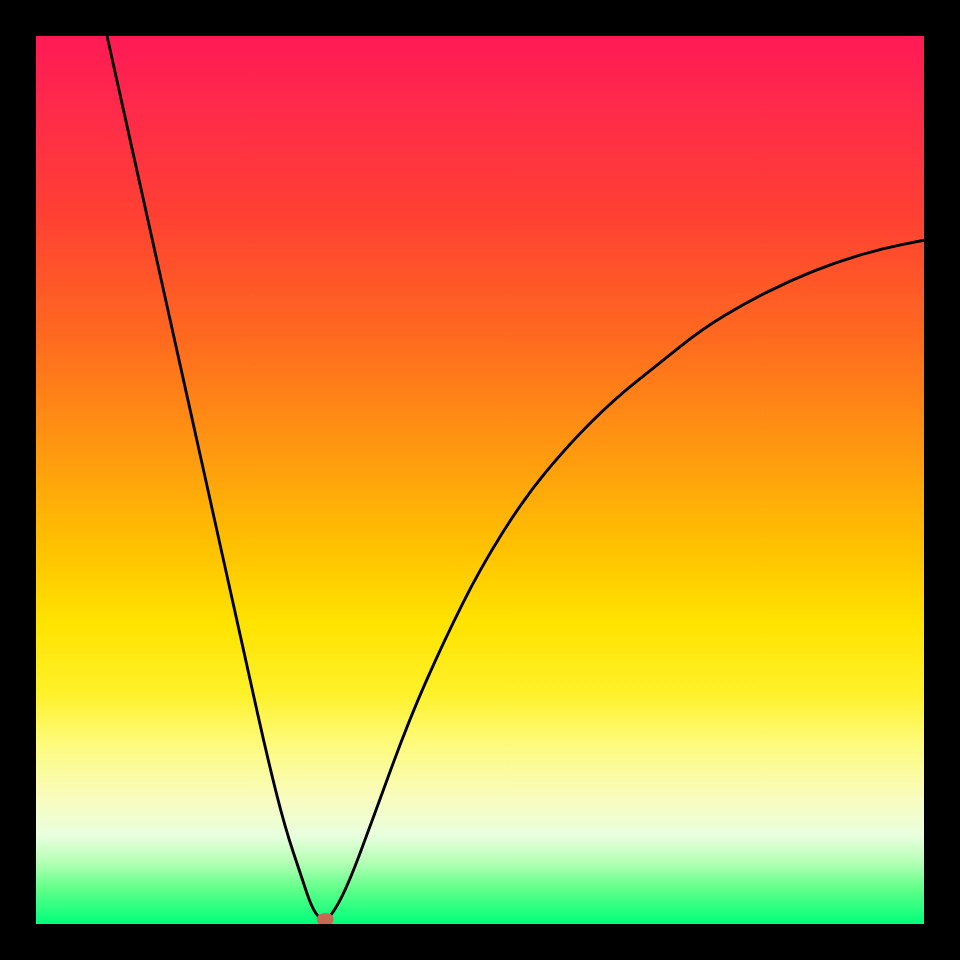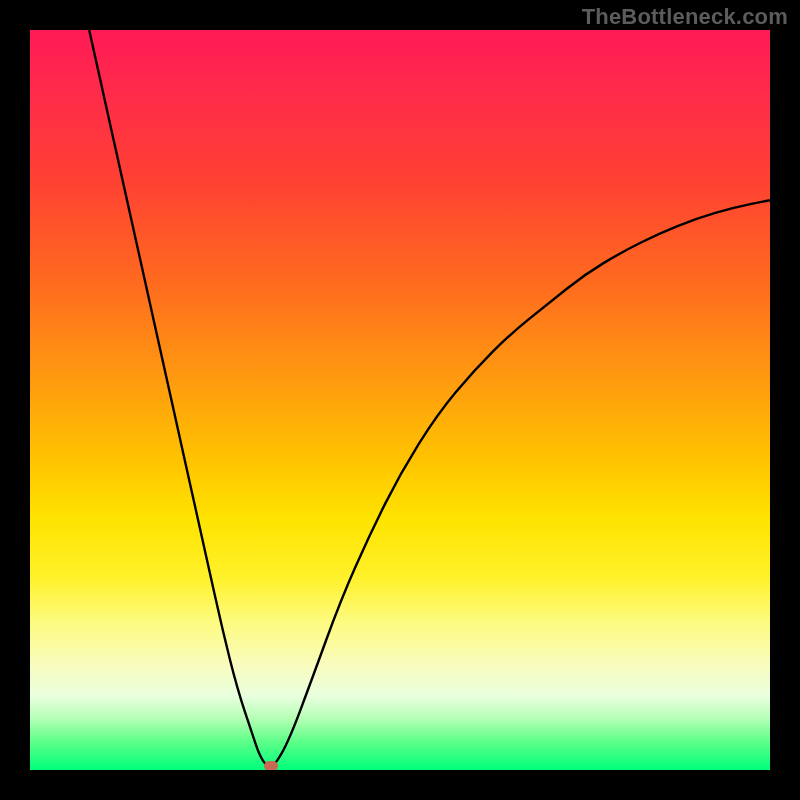--- a/index.html
+++ b/index.html
@@ -76,21 +76,20 @@
     border-radius: 5px;
     background: #c66a54;
     z-index: 3;
     transform: translate(-50%, -50%);
   }
 </style>
 </head>
 <body>
 
 <div class="frame">
-  <div class="watermark">TheBottleneck.com</div>
 
   <div class="plot-area">
     <div class="gradient"></div>
 
     <svg class="curve-svg" viewBox="0 0 740 740" preserveAspectRatio="none">
       <path id="curve-path" fill="none" stroke-width="2.4" stroke-linejoin="round" stroke="#000000" d="M 59.2 0.0 Q 59.2 0.0 66.6 33.3 Q 74.0 66.6 81.4 99.9 Q 88.8 133.2 96.2 166.5 Q 103.6 199.8 111.0 233.1 Q 118.4 266.4 125.8 299.7 Q 133.2 333.0 140.6 366.3 Q 148.0 399.6 155.4 432.9 Q 162.8 466.2 170.2 499.5 Q 177.6 532.8 185.0 566.1 Q 192.4 599.4 199.8 629.0 Q 207.2 658.6 214.6 680.8 Q 222.0 703.0 225.7 714.1 Q 229.4 725.2 233.1 730.8 Q 236.8 736.3 240.5 736.3 Q 244.2 736.3 251.6 723.3 Q 259.0 710.4 270.1 680.8 Q 281.2 651.2 296.0 610.5 Q 310.8 569.8 325.6 536.5 Q 340.4 503.2 355.2 473.6 Q 370.0 444.0 388.5 414.4 Q 407.0 384.8 425.5 362.6 Q 444.0 340.4 462.5 321.9 Q 481.0 303.4 499.5 288.6 Q 518.0 273.8 536.5 259.0 Q 555.0 244.2 573.5 233.1 Q 592.0 222.0 610.5 212.8 Q 629.0 203.5 647.5 196.1 Q 666.0 188.7 684.5 183.2 Q 703.0 177.6 721.5 173.9 T 740.0 170.2"></path>
     </svg>
 
     <div id="marker" class="marker" style="background: rgb(198, 106, 84); left: 240.5px; top: 736.3px;"></div>
   </div>

